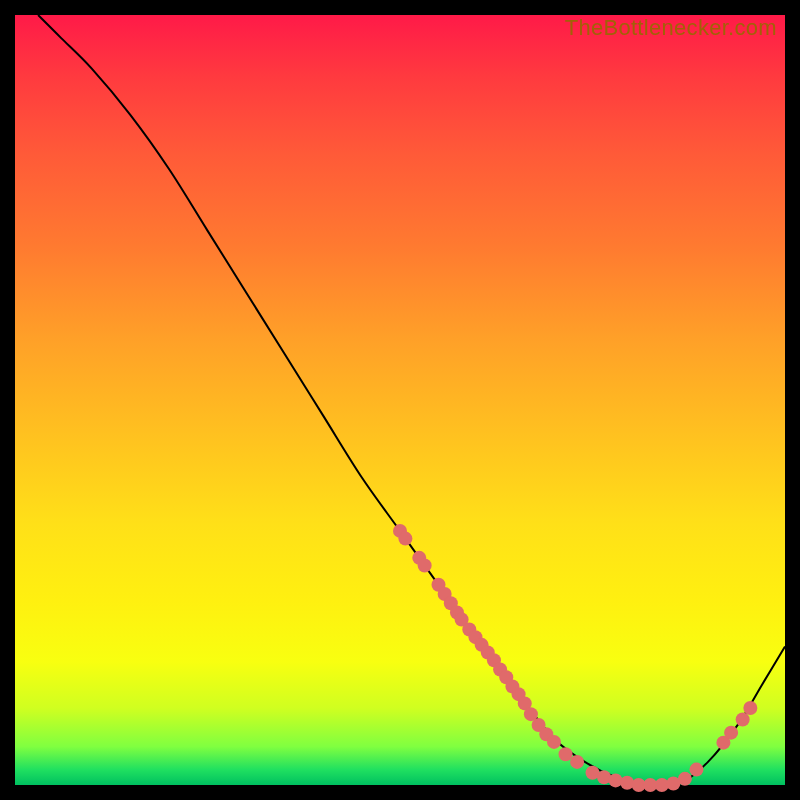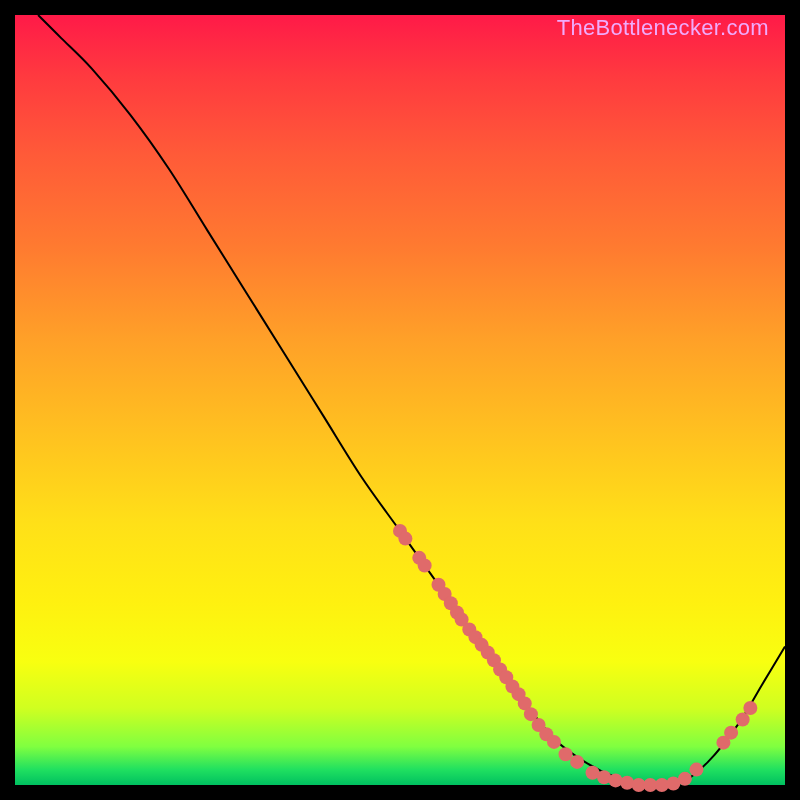--- a/index.html
+++ b/index.html
@@ -39,22 +39,22 @@
       #f8ff10 84%,
       #d0ff20 90%,
       #80ff40 95%,
       #20e060 98%,
       #00c060 100%
     );
   }
   .attribution {
     position: absolute;
     top: 0px;
-    right: 16px;
-    color: #f0abfc;
+    right: 8px;
+    color: #a16207;
     font-size: 22px;
     font-weight: 500;
     letter-spacing: 0.3px;
   }
   svg.curve {
     position: absolute;
     left: 0;
     top: 0;
     width: 770px;
     height: 770px;

